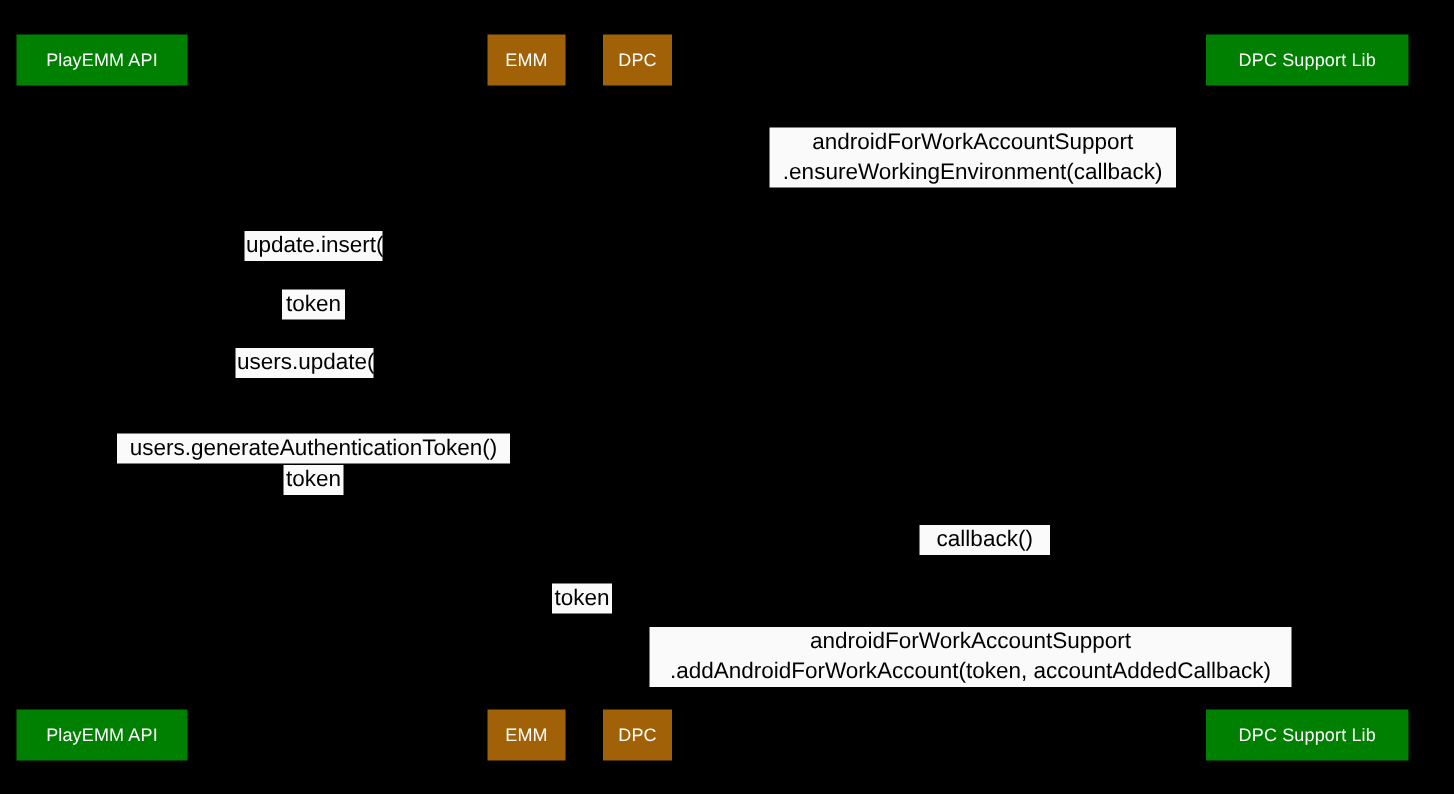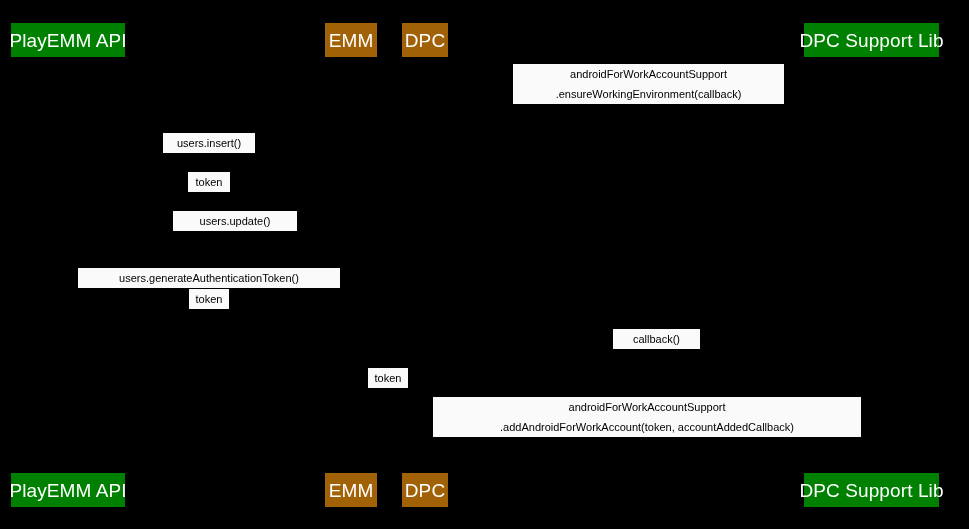--- a/index.html
+++ b/index.html
@@ -16,39 +16,40 @@
     overflow: hidden;
     font-family: "Liberation Sans", sans-serif;
   }
   .participant {
     position: absolute;
     box-sizing: border-box;
     display: flex;
     align-items: center;
     justify-content: center;
     color: #ffffff;
-    font-size: 19px;
+    font-size: 12px;
     line-height: 1;
     letter-spacing: 0.1px;
     white-space: nowrap;
     padding: 0 10px;
   }
   .participant.green { background: #008000; }
   .participant.blue  { background: #a16207; }
 
   .msg-label {
     position: absolute;
     box-sizing: border-box;
     background: #fafafa;
     color: #000000;
-    font-size: 11px;
+    font-size: 15px;
     line-height: 20px;
     text-align: center;
     white-space: pre;
     padding: 0 1px;
+    margin-top: 21px;
   }
   .msg-label.single {
     height: 20px;
   }
   .msg-label.multi {
     height: 40px;
   }
 </style>
 </head>
 <body>
@@ -78,23 +79,23 @@
       <div class="participant blue" style="left: 402px; top: 473px; width: 46px; height: 34px;">
         <span>DPC</span>
       </div>
       <div class="participant green" style="left: 804px; top: 473px; width: 135px; height: 34px;">
         <span>DPC Support Lib</span>
       </div>
     </div>
   <div id="messages-layer">
       <div class="msg-label multi" style="left: 513px; top: 64px; width: 271px; height: 40px;">androidForWorkAccountSupport
 .ensureWorkingEnvironment(callback)</div>
-      <div class="msg-label single" style="left: 163px; top: 133px; width: 92px; height: 20px;">users.insert()</div>
+      <div class="msg-label single" style="left: 163px; top: 133px; width: 92px; height: 20px;">update.insert()</div>
       <div class="msg-label single" style="left: 188px; top: 172px; width: 42px; height: 20px;">token</div>
-      <div class="msg-label single" style="left: 173px; top: 211px; width: 124px; height: 20px;">users.update()</div>
+      <div class="msg-label single" style="left: 157px; top: 211px; width: 92px; height: 20px;">users.update()</div>
       <div class="msg-label single" style="left: 78px; top: 268px; width: 262px; height: 20px;">users.generateAuthenticationToken()</div>
       <div class="msg-label single" style="left: 189px; top: 289px; width: 40px; height: 20px;">token</div>
       <div class="msg-label single" style="left: 613px; top: 329px; width: 87px; height: 20px;">callback()</div>
       <div class="msg-label single" style="left: 368px; top: 368px; width: 40px; height: 20px;">token</div>
       <div class="msg-label multi" style="left: 433px; top: 397px; width: 428px; height: 40px;">androidForWorkAccountSupport
 .addAndroidForWorkAccount(token, accountAddedCallback)</div>
     </div>
 </div>
 
 </body></html>

